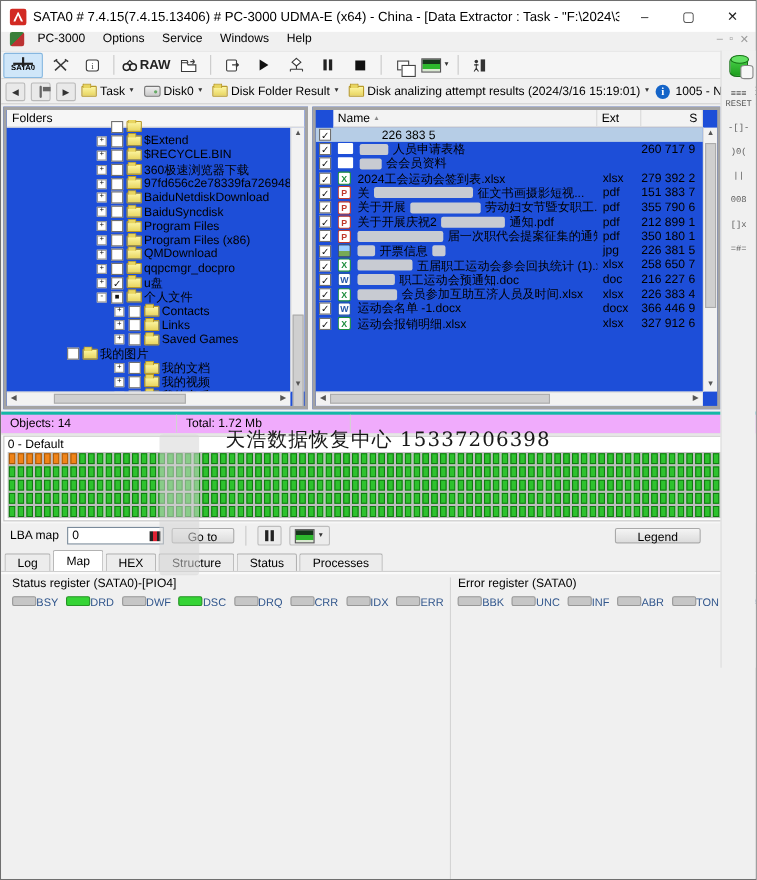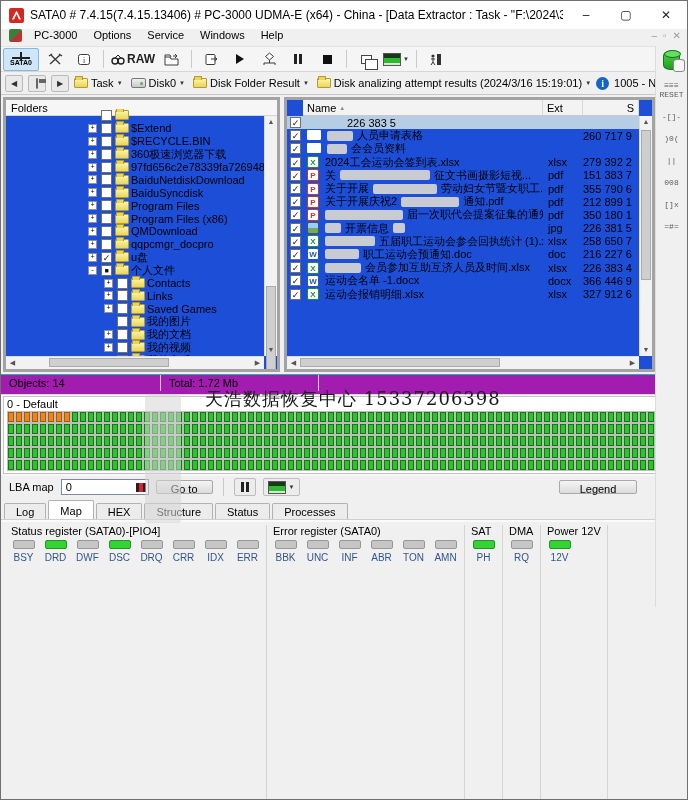--- a/index.html
+++ b/index.html
@@ -86,21 +86,21 @@
   .fi.jpg{border:1px solid #456;background:linear-gradient(#9cf 0 5px,#7a5 5px)}
   .fi.folder{width:14px;height:10px;border-radius:1px;margin-top:-2px}
   .patch{position:absolute;background:#d6d6d6;opacity:.8;border-radius:3px;z-index:20}
   
   .rstrip{position:absolute;right:0;top:45px;width:32px;bottom:192px;background:#f0f0f0;border-left:1px solid #dcdcdc;display:flex;flex-direction:column;align-items:center;padding-top:5px;gap:11px;z-index:5}
   .dbicon{width:17px;height:19px;background:linear-gradient(#49d549,#1f9e1f);border:1px solid #177417;border-radius:7px/5px;position:relative}
   .dbicon::before{content:"";position:absolute;left:0;top:-2px;width:15px;height:6px;background:#63e063;border:1px solid #177417;border-radius:50%}
   .dbicon::after{content:"";position:absolute;right:-6px;bottom:-3px;width:10px;height:11px;background:#f7f7f7;border:1px solid #888;border-radius:4px/3px}
   .sicon{font:8px "Liberation Mono",monospace;color:#5a5a5a;letter-spacing:0;text-align:center;line-height:9px;white-space:pre}
   
-  .sbar{height:20px;display:flex;background:#a21caf;border-top:1px solid #14b8a6;flex:none}
+  .sbar{height:20px;display:flex;background:#f0abfc;border-top:3px solid #14b8a6;flex:none}
   .scell{padding:2px 8px;height:16px;border-right:1px solid #d2d2d2}
   .scell.c1{width:160px}
   .scell.c2{width:158px}
   
   .mappanel{height:82px;background:#f7f7f7;border-top:1px solid #d8d8d8;padding:1px 2px;flex:none}
   .mapbox{background:#fff;border:1px solid #c3c3c3;height:78px;padding:1px 3px}
   .maplabel{height:13px;line-height:12px}
   #mapgrid{display:grid;grid-template-columns:repeat(84,6px);grid-auto-rows:10px;gap:2px;background:#bdbdbd;padding:1px;width:fit-content}
   .mcell{background:#2ec22e;box-shadow:inset 0 0 0 1px #117a11}
   .mcell.or{background:#f08418;box-shadow:inset 0 0 0 1px #a85a08}
@@ -114,21 +114,21 @@
   .legendbtn{margin-left:auto;margin-right:42px;min-width:78px;text-align:center}
   
   .tabs{display:flex;align-items:flex-end;height:21px;padding-left:3px;background:#f0f0f0;border-bottom:1px solid #cfcfcf;flex:none}
   .tab{padding:2px 11px 1px;border:1px solid #b2b2b2;border-bottom:none;background:#ececec;margin-right:2px;height:16px;border-radius:2px 2px 0 0}
   .tab.active{background:#fff;height:19px;padding-top:4px;font-weight:normal}
   
   .regs{flex:1;display:flex;background:#f0f0f0;padding:3px 0 0 4px;border-top:2px solid #fafafa;overflow:hidden}
   .rgroup{padding:0 6px;border-right:1px solid #d4d4d4;flex:none}
   .rtitle{white-space:nowrap;margin-bottom:3px}
   .ledrow{display:flex;gap:7px}
-  .leditem{display:flex;flex-direction:column;align-items:center;min-width:25px}
+  .leditem{display:flex;align-items:center;min-width:25px}
   .led{width:22px;height:9px;border:1px solid #979797;border-radius:2px;background:#c6c6c6}
   .led.on{background:#35d435;border-color:#259425}
   .ledlbl{color:#31568c;font-size:10px;margin-top:3px;white-space:nowrap}
   .wm{position:absolute;left:204px;top:386px;font-family:"DejaVu Serif","Liberation Serif",serif;font-size:18px;color:#181818;letter-spacing:1px;z-index:40;white-space:nowrap}
   svg{display:block}
 </style>
 </head>
 <body>
 
 <div class="win">
@@ -351,21 +351,21 @@
             <span class="cb"></span>
             <span class="fold"></span>
             <span class="lbl">Links</span>
           </div>
           <div class="trow" style="padding-left: 98px;">
             <span class="exp">+</span>
             <span class="cb"></span>
             <span class="fold"></span>
             <span class="lbl">Saved Games</span>
           </div>
-          <div class="trow" style="padding-left: 98px;">
+          <div class="trow" style="padding-left: 42px;">
             <span class="expsp"></span>
             <span class="cb"></span>
             <span class="fold"></span>
             <span class="lbl">我的图片</span>
           </div>
           <div class="trow" style="padding-left: 98px;">
             <span class="exp">+</span>
             <span class="cb"></span>
             <span class="fold"></span>
             <span class="lbl">我的文档</span>

